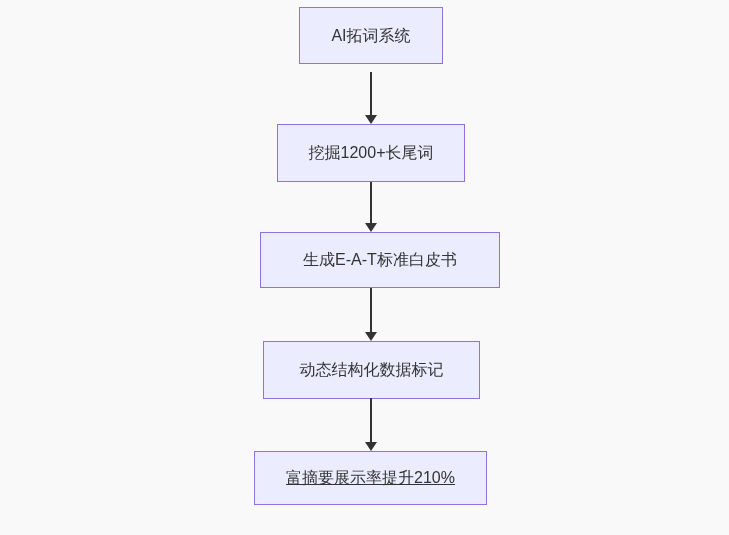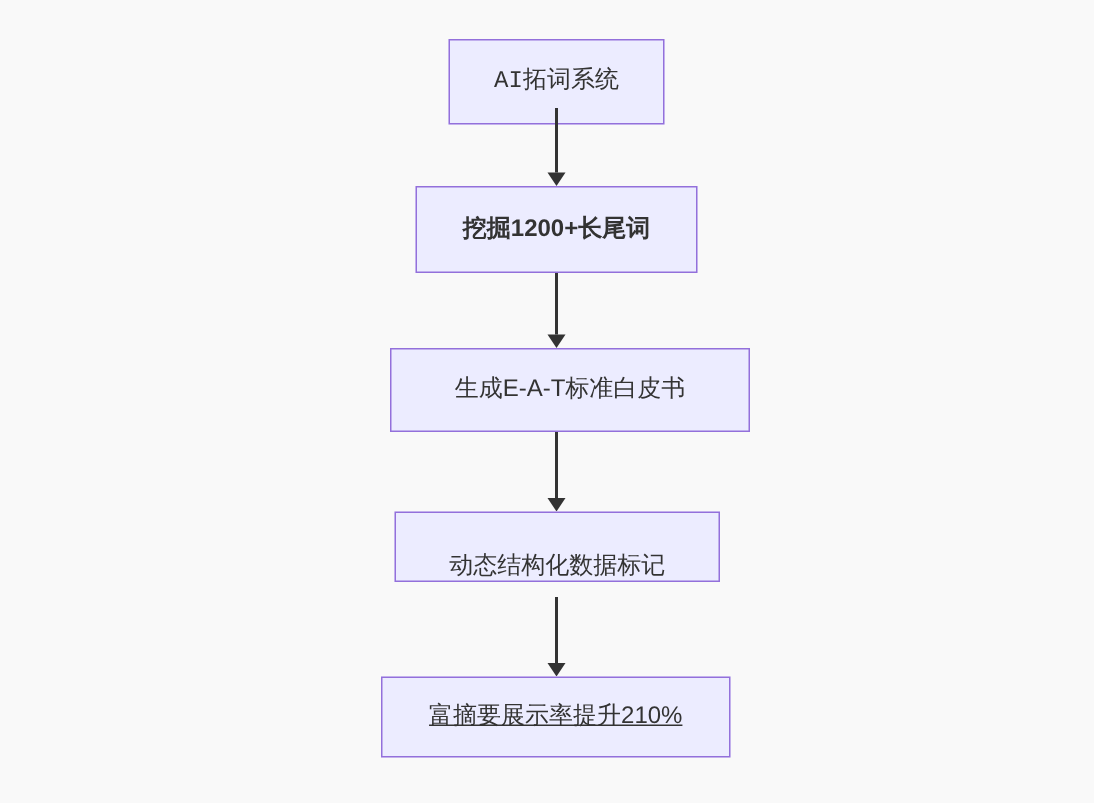--- a/index.html
+++ b/index.html
@@ -28,24 +28,24 @@
     border: 1px solid var(--node-border);
     color: var(--text);
     display: flex;
     align-items: center;
     justify-content: center;
     font-size: 16px;
     line-height: 1.2;
     text-align: center;
     white-space: nowrap;
   }
-  .n1 { left: 299px; top: 26px;  width: 144px; height: 57px; font-family: Liberation Mono, monospace; }
-  .n2 { left: 277px; top: 124px; width: 188px; height: 58px; font-weight: bold; }
+  .n1 { left: 299px; top: 7px;  width: 144px; height: 57px; }
+  .n2 { left: 277px; top: 124px; width: 188px; height: 58px; }
   .n3 { left: 260px; top: 232px; width: 240px; height: 56px; }
-  .n4 { left: 263px; top: 341px; width: 217px; height: 47px; align-items: flex-end; }
+  .n4 { left: 263px; top: 341px; width: 217px; height: 58px; }
   .n5 { left: 254px; top: 451px; width: 233px; height: 54px; text-decoration: underline; }
 
   .edge {
     position: absolute;
     left: 365px;          
     width: 12px;
     display: flex;
     flex-direction: column;
     align-items: center;
   }

